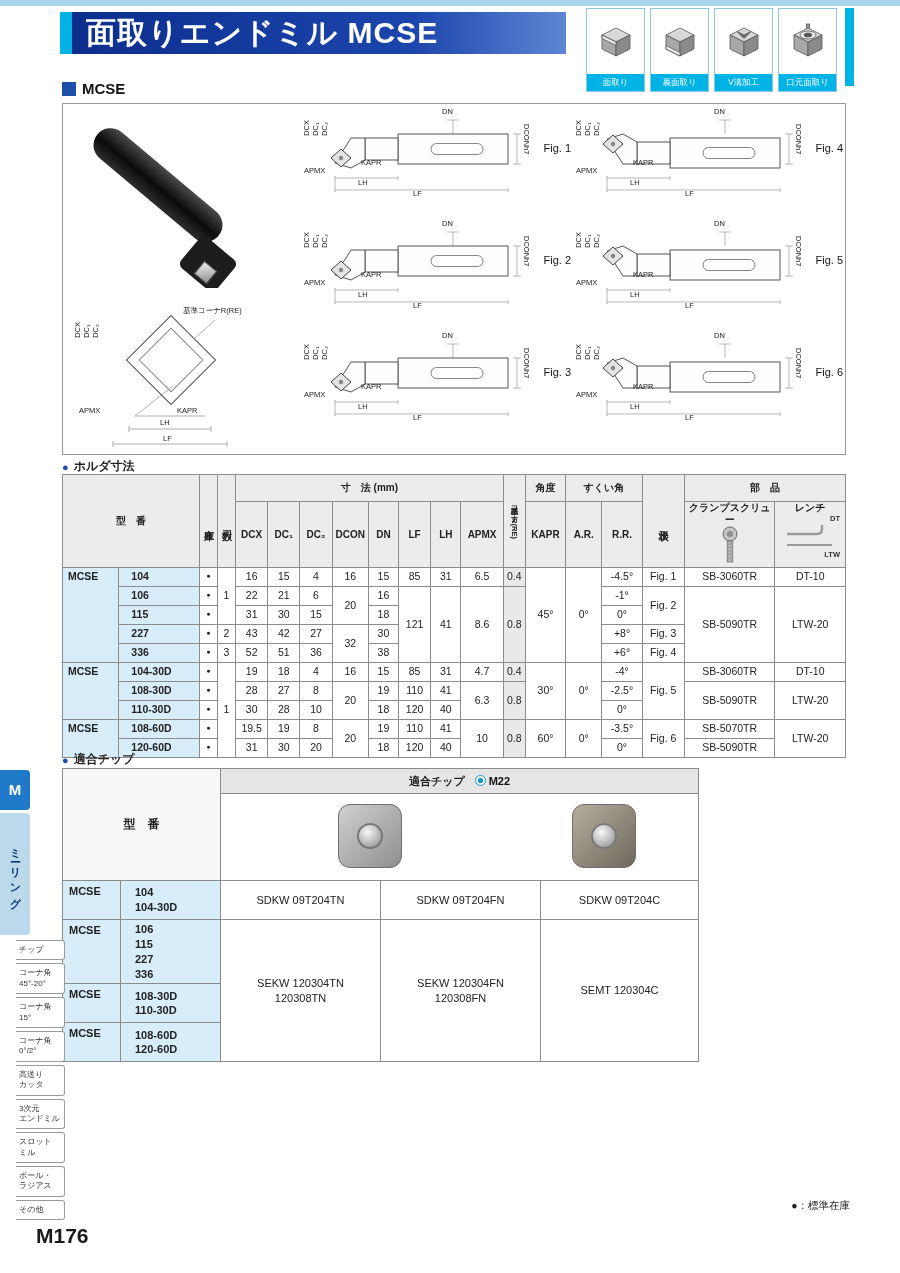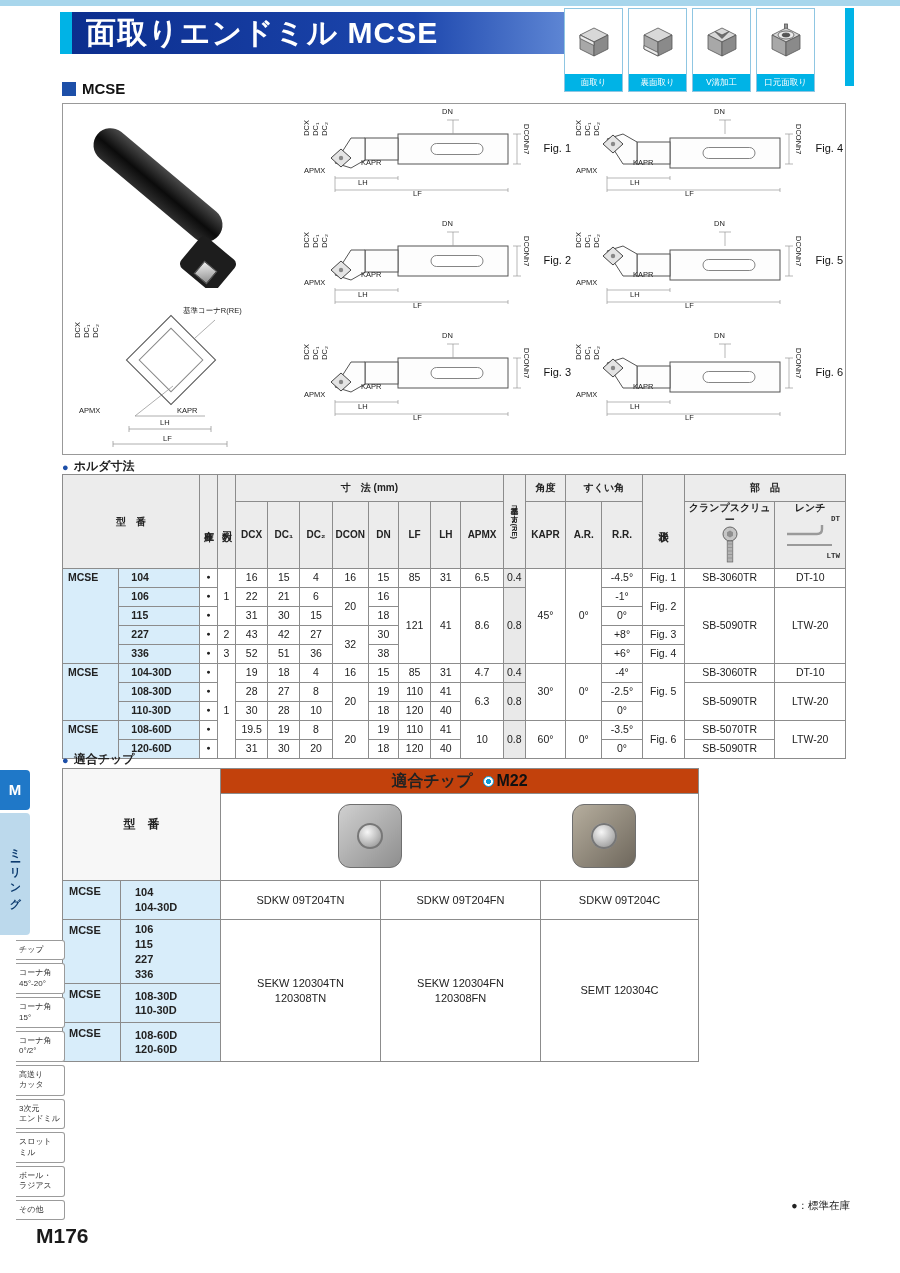--- a/index.html
+++ b/index.html
@@ -10,21 +10,21 @@
   .top-strip{position:absolute;left:0;top:0;width:900px;height:6px;background:#a8d6ec;}
   .edge-strip{position:absolute;left:845px;top:8px;width:9px;height:78px;background:#00b3e6;}
 
   
   .title-bar{position:absolute;left:60px;top:12px;width:506px;height:42px;
              background:linear-gradient(90deg,#0b2d8d 0%,#1c46ad 70%,#5e86d4 100%);}
   .title-accent{position:absolute;left:0;top:0;width:12px;height:42px;background:#00b3e6;}
   .title-text{position:absolute;left:26px;top:0;line-height:42px;color:#fff;font-size:30px;font-weight:bold;letter-spacing:1px;white-space:nowrap;}
 
   
-  .proc-icons{position:absolute;left:564px;top:8px;display:flex;gap:5px;}
+  .proc-icons{position:absolute;left:586px;top:8px;display:flex;gap:5px;}
   .proc{width:57px;height:82px;border:1px solid #8fc6e2;background:#fff;display:flex;flex-direction:column;}
   .proc-img{flex:1;display:flex;align-items:center;justify-content:center;}
   .proc-label{height:17px;background:#00b3e6;color:#fff;font-size:8.5px;display:flex;align-items:center;justify-content:center;white-space:nowrap;}
 
   
   .section-head{position:absolute;left:62px;top:80px;display:flex;align-items:center;gap:6px;}
   .section-head .sq{width:14px;height:14px;background:#1d4fa8;}
   .section-head .lbl{font-size:15px;font-weight:bold;color:#111;}
 
   
@@ -78,32 +78,32 @@
   table{border-collapse:collapse;}
   .holder-table{position:absolute;left:62px;top:474px;width:784px;table-layout:fixed;font-size:10.5px;}
   .holder-table th,.holder-table td{border:1px solid #8c8c8c;text-align:center;padding:0 1px;line-height:1.15;overflow:hidden;}
   .holder-table thead th{background:#ececec;font-weight:600;font-size:10px;}
   .holder-table thead tr:first-child th{height:26px;}
   .holder-table thead tr:nth-child(2) th{height:52px;}
   .holder-table td{height:18px;background:#fff;}
   .vtext{writing-mode:vertical-rl;line-height:1;letter-spacing:1px;display:inline-block;max-height:76px;}
   .h-re .vtext{font-size:7.5px;letter-spacing:0;}
   .h-part{font-size:8px;vertical-align:top;padding-top:2px;margin-top:28px;}
-  .part-pic{margin-top:1px;font-family:Liberation Mono, monospace;}
+  .part-pic{margin-top:1px;}
   .part-pic.wrench .wlbl{display:block;font-size:7.5px;text-align:right;padding-right:4px;color:#333;}
   .c-brand{background:#d8edfa !important;font-weight:bold;text-align:left !important;vertical-align:top;padding:2px 0 0 5px !important;}
   .c-model{background:#d8edfa !important;font-weight:bold;text-align:left !important;padding-left:12px !important;}
   .c-re{background:#e9e9e9 !important;}
   .c-dot{font-size:7px;}
 
   
   .chip-table{position:absolute;left:62px;top:768px;width:636px;table-layout:fixed;font-size:11px;}
   .chip-table th,.chip-table td{border:1px solid #8c8c8c;text-align:center;line-height:1.35;}
   .ct-model{background:#f7f7f7;font-size:12px;font-weight:bold;}
-  .ct-title{background:#c2410c;font-size:16px;font-weight:bold;height:22px;}
+  .ct-title{background:#e5e5e5;font-size:11px;font-weight:bold;height:22px;}
   .ct-photos{height:84px;background:#fff;position:relative;}
   .m22-icon{display:inline-block;width:9px;height:9px;border-radius:50%;border:1.5px solid #0b9bd7;
             background:radial-gradient(circle,#0b9bd7 0 2.5px,#fff 2.5px);vertical-align:-1px;margin:0 3px 0 10px;}
   .m22{font-weight:bold;color:#111;}
   .chip-photo{position:absolute;width:62px;height:62px;top:10px;border-radius:12px;border:1px solid #6f6f6f;
               background:linear-gradient(135deg,#d0d0d0,#8e8e8e);}
   .chip-photo::after{content:"";position:absolute;left:50%;top:50%;width:26px;height:26px;margin:-13px 0 0 -13px;
               border-radius:50%;background:radial-gradient(circle at 40% 35%,#f7f7f7,#9a9a9a 75%);box-shadow:inset 0 0 0 2px #777;}
   .chip-photo.p1{left:calc(31% - 31px);}
   .chip-photo.p2{left:calc(80% - 31px);background:linear-gradient(135deg,#b6ae9e,#6e675c);}

